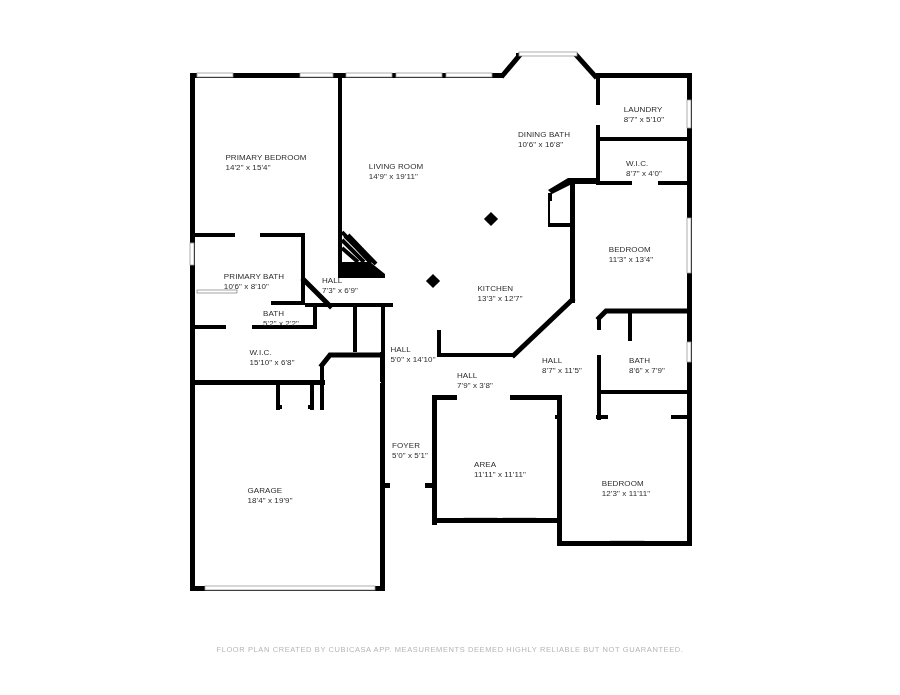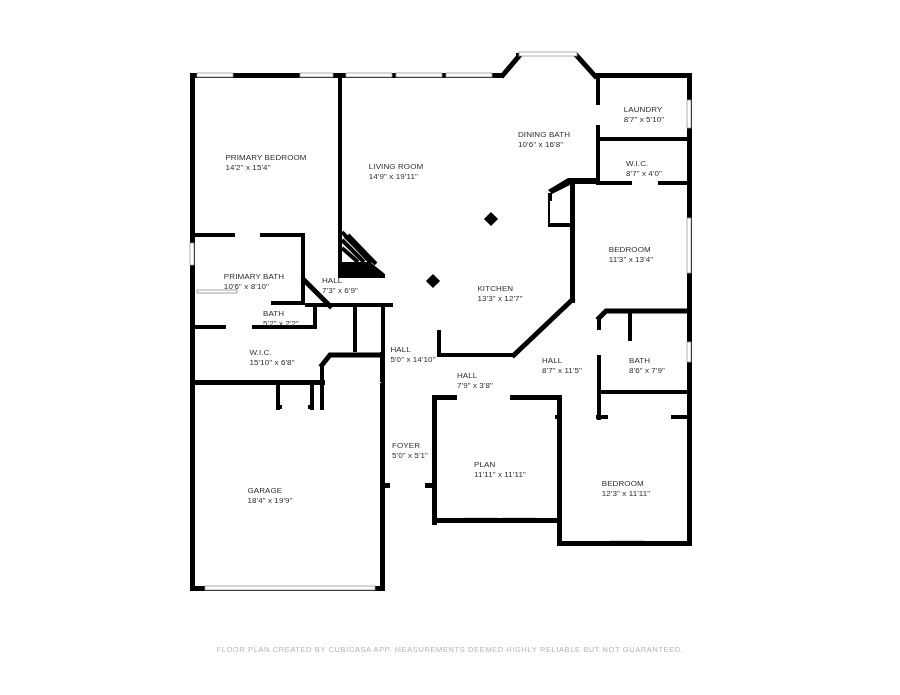--- a/index.html
+++ b/index.html
@@ -204,21 +204,21 @@
   </div>
   <div class="room-label" style="left:475px; top:371px;">
     <span class="name">HALL</span>
     <span class="dim">7'9" x 3'8"</span>
   </div>
   <div class="room-label" style="left:410px; top:433px;margin-top:8px;">
     <span class="name">FOYER</span>
     <span class="dim">5'0" x 5'1"</span>
   </div>
   <div class="room-label" style="left:500px; top:460px;">
-    <span class="name">PLAN</span>
+    <span class="name">AREA</span>
     <span class="dim">11'11" x 11'11"</span>
   </div>
   <div class="room-label" style="left:270px; top:486px;">
     <span class="name">GARAGE</span>
     <span class="dim">18'4" x 19'9"</span>
   </div>
   <div class="room-label" style="left:626px; top:479px;">
     <span class="name">BEDROOM</span>
     <span class="dim">12'3" x 11'11"</span>
   </div>

